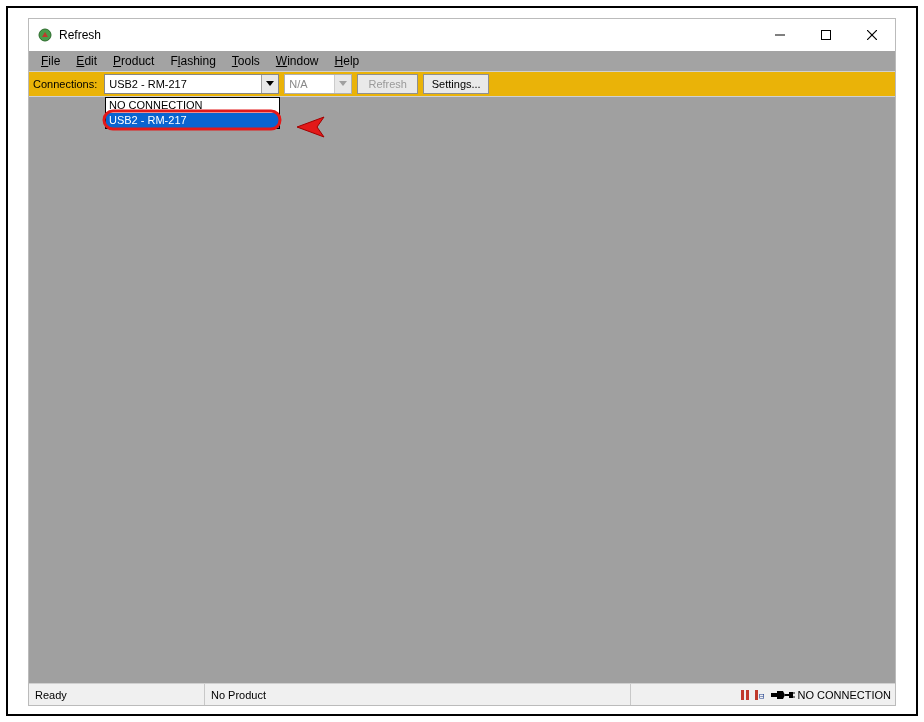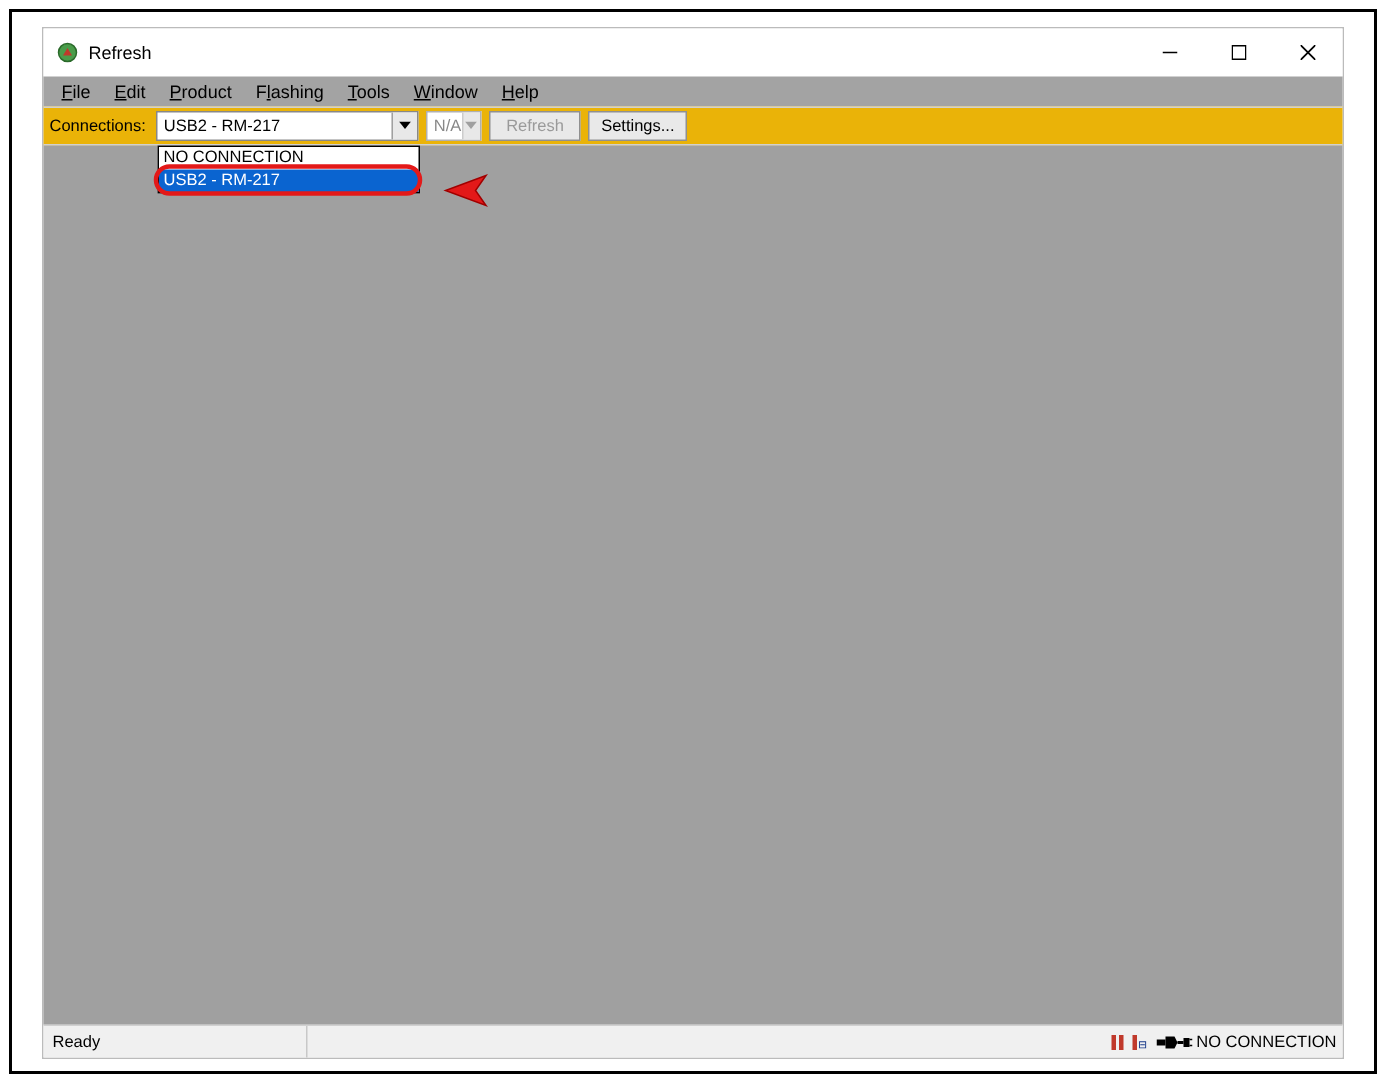--- a/index.html
+++ b/index.html
@@ -80,21 +80,21 @@
     .combo {
       height: 20px;
       background: #fff;
       border: 1px solid #888;
       display: flex;
       align-items: center;
       padding-left: 4px;
       position: relative;
     }
     .combo.main { width: 175px; }
-    .combo.small { width: 37px; color: #888; border-color:#b0b0b0;}
+    .combo.small { width: 68px; color: #888; border-color:#b0b0b0;}
     .combo-arrow {
       margin-left: auto;
       width: 17px; height: 18px;
       background: #e8e8e8;
       border-left: 1px solid #a0a0a0;
       display: flex; align-items:center; justify-content:center;
     }
     .btn {
       height: 20px;
       padding: 0 12px;
@@ -249,20 +249,21 @@
       <path d="M33 3 L6 13 L33 23 L26 13 Z" fill="#e31919" stroke="#a10000" stroke-width="1"></path>
     </svg>
 
     <svg style="position:absolute;left:73px;top:-2px;pointer-events:none" width="182" height="40">
       <rect x="2" y="16" width="176" height="18" rx="9" ry="9" fill="none" stroke="#e31919" stroke-width="3"></rect>
     </svg>
   </div>
 
   <div class="statusbar">
     <div class="status-cell sc-ready">Ready</div>
+    <div class="status-cell sc-prod">No Product</div>
     <div class="status-icons">
       <span class="sicon">
         <svg width="12" height="12">
             <rect x="2" y="1" width="3" height="10" fill="#c0392b"></rect>
             <rect x="7" y="1" width="3" height="10" fill="#c0392b"></rect>
           </svg>
       </span>
       <span class="sicon">
         <svg width="14" height="12">
             <rect x="1" y="1" width="3" height="10" fill="#c0392b"></rect>

